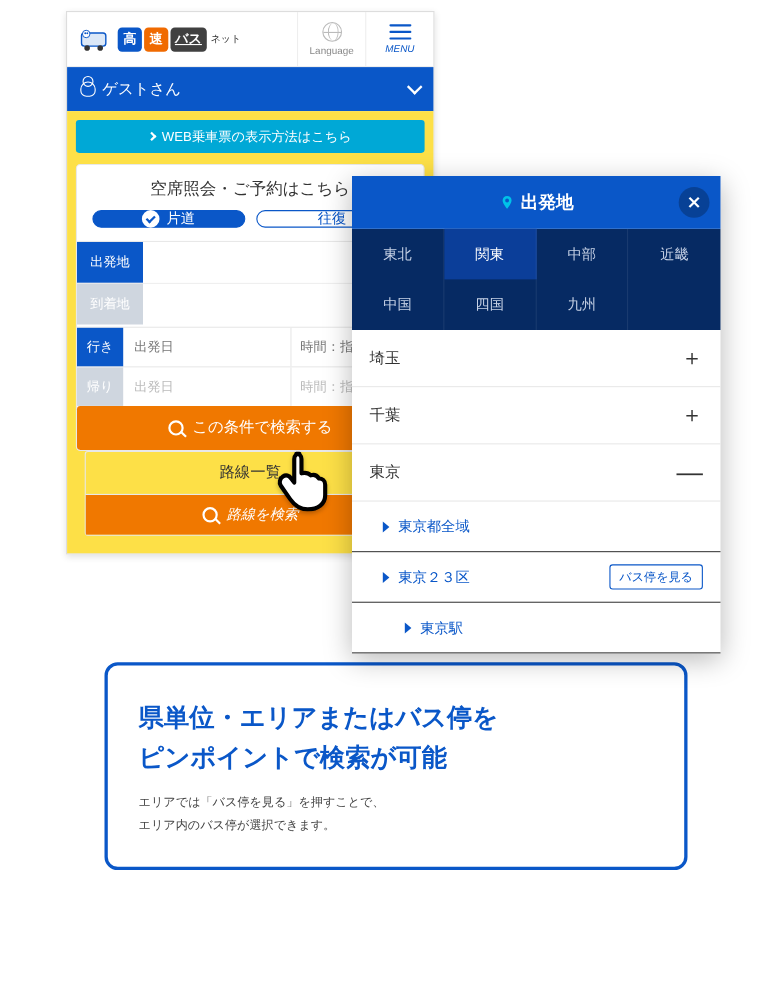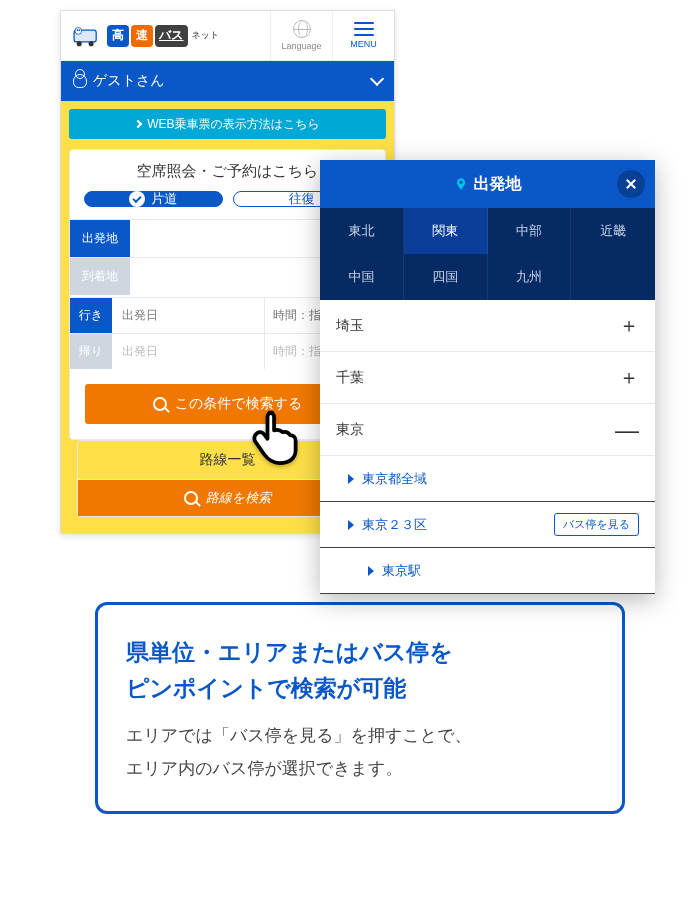--- a/index.html
+++ b/index.html
@@ -47,21 +47,21 @@
   .chip.b { background:#0a57c8; }
   .chip.o { background:#f06a00; }
   .chip.g { background:#404040;text-decoration:underline; }
   .logo-net { font-size: 9px; color:#333; margin-left:2px;}
   .hdr-cell {
     width: 62px;
     border-left: 1px solid #eee;
     display: flex; flex-direction: column; align-items: center; justify-content: center;
     font-size: 9px; color:#888; gap:3px;
   }
-  .hdr-cell.menu { color:#0a57c8; }
+  .hdr-cell.menu { color:#0a57c8;font-style:italic; }
   .globe { width:18px;height:18px;border:1.5px solid #bbb;border-radius:50%;position:relative;}
   .globe::before,.globe::after{content:"";position:absolute;background:transparent;border:1px solid #bbb;}
   .globe::before{left:0;right:0;top:50%;height:0;border-width:1px 0 0 0;}
   .globe::after{top:0;bottom:0;left:50%;width:8px;margin-left:-4px;border-radius:50%;border-width:0 1px;}
   .hamburger{width:20px;height:14px;display:flex;flex-direction:column;justify-content:space-between;}
   .hamburger span{height:2px;background:#0a57c8;border-radius:1px;}
 
   .user-bar{
     background:#0a57c8;color:#fff;height:40px;display:flex;align-items:center;
     justify-content:space-between;padding:0 12px;font-size:14px;
@@ -104,21 +104,21 @@
   .date-block{margin-top:2px;}
   .date-row{display:flex;border-top:1px solid #e8e8e8;height:36px;font-size:12px;}
   .date-tag{width:42px;background:#0a57c8;color:#fff;display:flex;align-items:center;justify-content:center;}
   .date-tag.muted{background:#cfd6df;color:#fff;}
   .date-cell{flex:1;display:flex;align-items:center;padding:0 10px;color:#777;border-right:1px solid #e8e8e8;}
   .date-cell.muted{color:#bbb;}
   .time-cell{width:120px;display:flex;align-items:center;padding:0 8px;color:#777;}
   .time-cell.muted{color:#bbb;}
 
   .orange-btn{
-    margin:15px;background:#f07800;color:#fff;height:40px;border-radius:3px;
+    margin:0;background:#f07800;color:#fff;height:40px;border-radius:3px;
     display:flex;align-items:center;justify-content:center;gap:8px;font-size:14px;
   }
   .mag{width:14px;height:14px;border:2px solid #fff;border-radius:50%;position:relative;}
   .mag::after{content:"";position:absolute;width:6px;height:2px;background:#fff;right:-5px;bottom:-2px;transform:rotate(45deg);}
 
   .route-block{border:1px solid #e8e8e8;margin:0 8px 8px;border-radius:3px;}
   .route-title{font-size:14px;text-align:center;padding:10px 0;color:#333;border-bottom:1px solid #e8e8e8;}
   .route-btn{background:#f07800;color:#fff;height:36px;display:flex;align-items:center;justify-content:center;gap:8px;font-size:13px;font-style:italic;}
 
   
@@ -179,21 +179,21 @@
   }
   .point-badge{
     position:absolute;left:-44px;top:-42px;width:86px;height:86px;border-radius:50%;
     background:#f07800;color:#fff;display:flex;align-items:center;justify-content:center;
     font-size:16px;font-weight:600;letter-spacing:.5px;
   }
   .callout h2{
     color:#0a57c8;font-size:23px;line-height:1.55;font-weight:700;margin-bottom:14px;
   }
   .callout p{
-    color:#444;font-size:17px;line-height:1.9;
+    color:#444;font-size:11px;line-height:1.9;
   }
 </style>
 </head>
 <body>
 
 <div class="back-screen">
   <div class="app-header">
     <div class="logo-zone">
       <div class="logo-bus">
         <svg viewBox="0 0 40 30">

